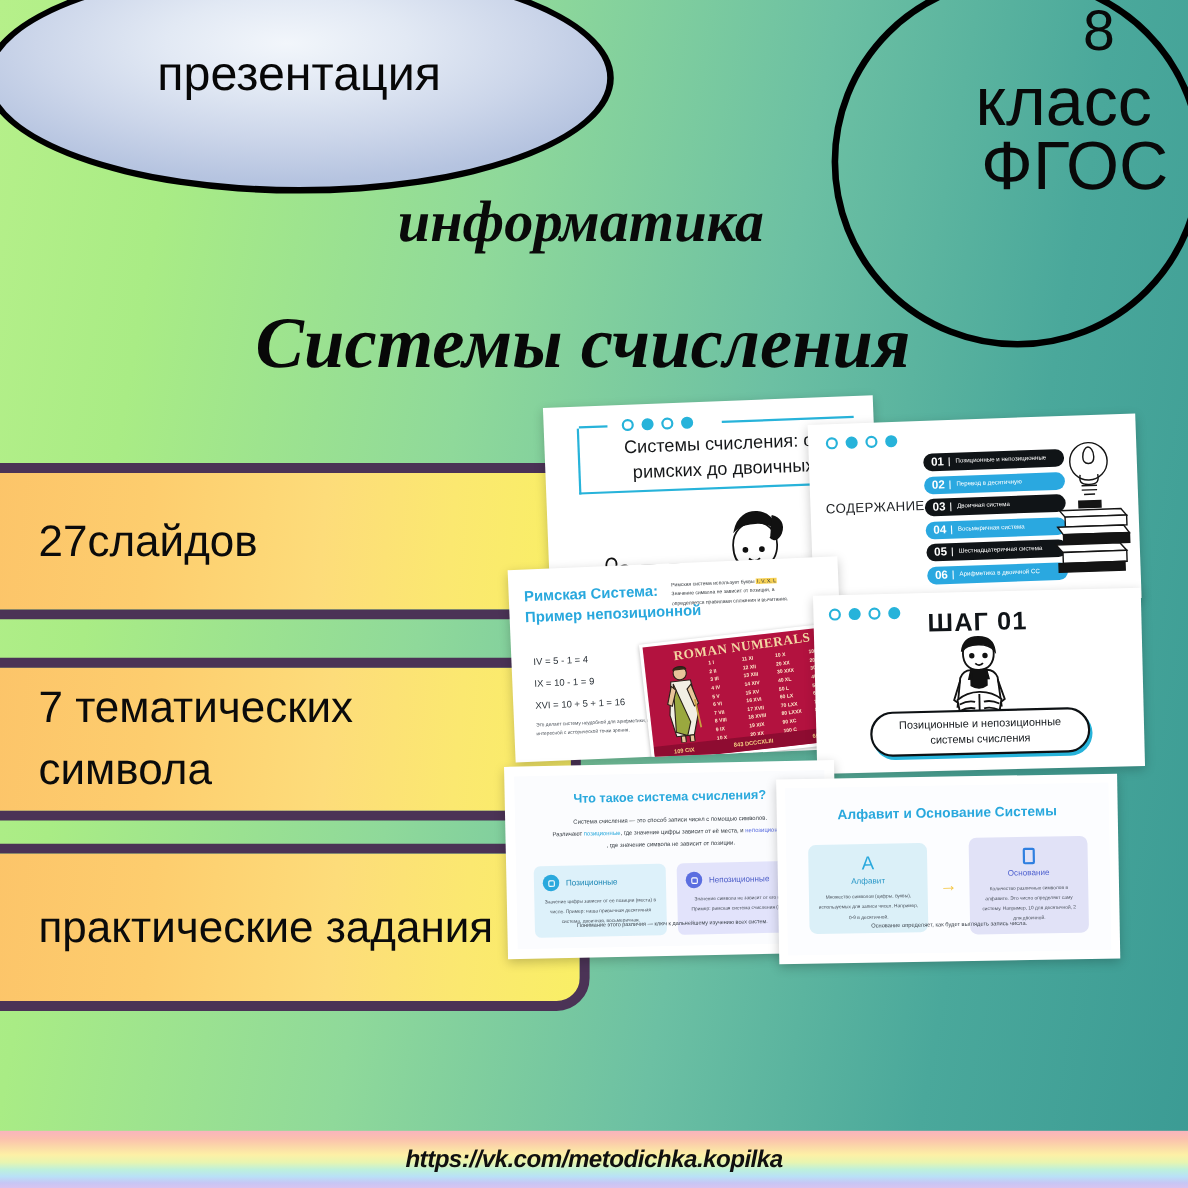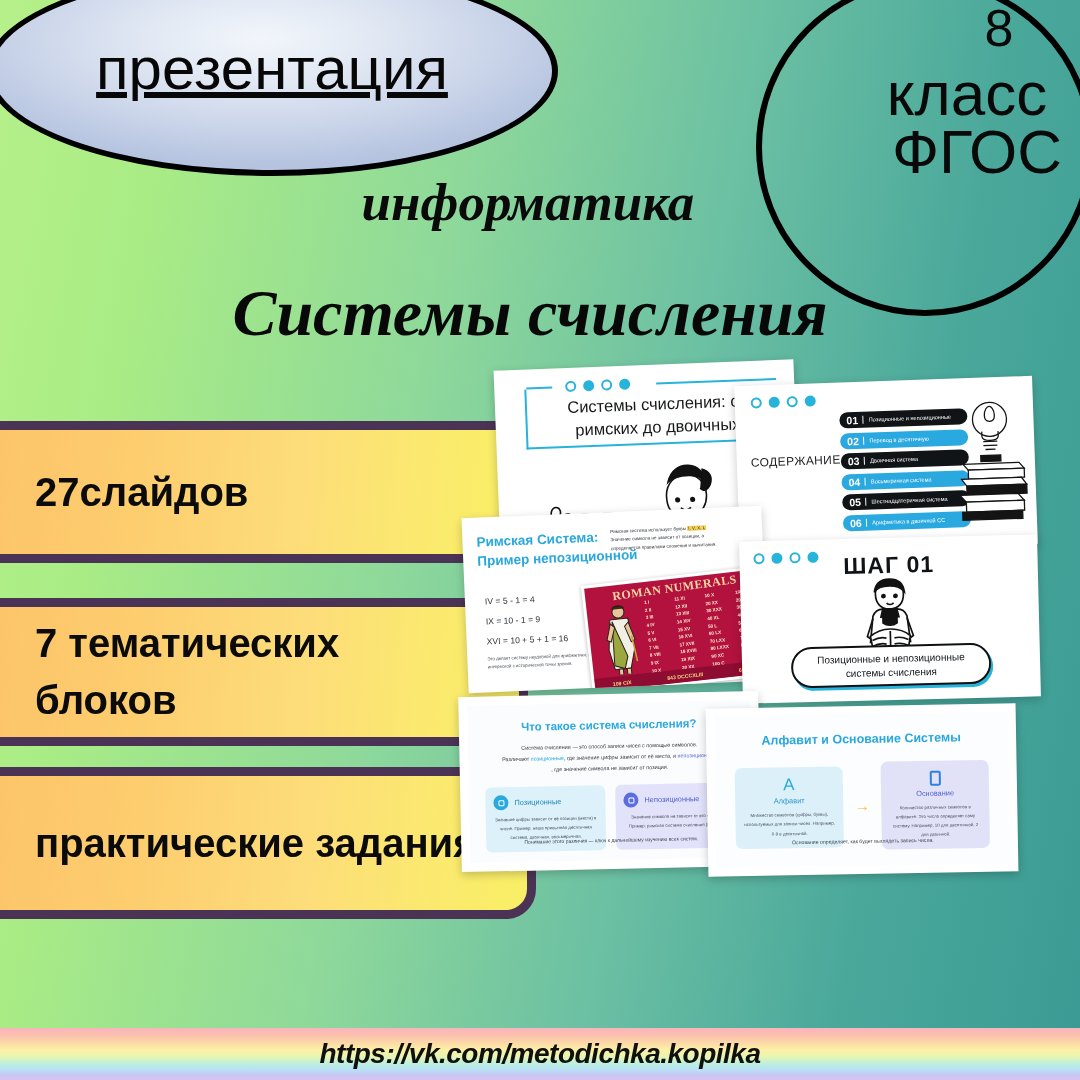--- a/index.html
+++ b/index.html
@@ -15,22 +15,22 @@
   
   .ellipse-presentation{
     position:absolute; left:-14px; top:-34px; width:572px; height:210px;
     border-radius:50%;
     border:6px solid #000;
     background: radial-gradient(ellipse 70% 75% at 48% 34%, #f2f6fb 0%, #e2e9f4 28%, #ccd6ea 58%, #b6c4e0 84%, #aebfdd 100%);
     display:flex; align-items:center; justify-content:center;
     overflow:hidden;
   }
   .ellipse-presentation span{
-    font-size:60px; font-weight:400; color:#070707; letter-spacing:0px;
-    white-space:nowrap; transform:translateY(-3px);text-decoration:underline;
+    font-size:44px; font-weight:400; color:#070707; letter-spacing:0px;
+    white-space:nowrap; transform:translateY(-3px);
   }
 
   
   .circle-grade{
     position:absolute; left:756px; top:-22px; width:338px; height:338px;
     border-radius:50%;
     border:6px solid #000;
     background: radial-gradient(circle 62% at 44% 34%, #f3f7fb 0%, #e4ebf5 30%, #ccd7ea 62%, #b4c3e0 88%, #adbedd 100%);
   }
   .circle-grade .g-num{
@@ -65,21 +65,21 @@
     position:absolute; left:-20px;
     background: linear-gradient(95deg, #fcc469 0%, #fdcd6e 28%, #fddc7a 58%, #fbe870 80%, #f9ef66 100%);
     border:9px solid #4b3356;
     display:flex; flex-direction:column; justify-content:center;
     padding-left:46px; padding-right:20px;
     color:#0b0b0b; font-size:40px; line-height:1.42; font-weight:400;
   }
   .badge.b1{ top:421px; width:540px; height:142px; border-radius:0 22px 22px 0; }
   .badge.b2{ top:598px; width:548px; height:148px; border-radius:0 22px 22px 0; }
   .badge.b3{ top:767px; width:556px; height:152px; border-radius:0 22px 30px 0; }
-  .badge .ln{ display:block; white-space:nowrap;font-weight:bold; }
+  .badge .ln{ display:block; white-space:nowrap; }
 
   
   .slide{
     position:absolute; background:#fff;
     box-shadow: 0 3px 10px rgba(0,0,0,.22);
     overflow:hidden;
   }
   .dots{ display:flex; gap:7px; align-items:center; }
   .dot{ width:11px; height:11px; border-radius:50%; border:2px solid #27b3da; }
   .dot.fill{ background:#27b3da; }
@@ -194,21 +194,21 @@
   
   .footer{
     position:absolute; left:0; right:0; bottom:0; height:52px;
     background: linear-gradient(180deg,
       #f9b4bd 0%, #fbc0ae 14%, #fbd9a8 28%, #fdf0a6 42%,
       #e8f5b0 55%, #bdf0dc 68%, #b9e1f7 80%, #c7c6f4 91%, #d9c4f0 100%);
     display:flex; align-items:center; justify-content:center;
   }
   .footer span{
     font-family:"Liberation Sans", sans-serif;
-    font-style:italic; font-weight:bold; font-size:28px; color:#101010;
+    font-style:italic; font-weight:bold; font-size:22px; color:#101010;
     letter-spacing:-.5px;
   }
 </style>
 </head>
 <body>
 
 <div class="stage">
 
   <div class="ellipse-presentation">
     <span>презентация</span>
@@ -221,21 +221,21 @@
   </div>
 
   <div class="subject">информатика</div>
   <div class="maintitle">Системы счисления</div>
 
   <div class="badge b1">
     <span class="ln">27слайдов</span>
   </div>
   <div class="badge b2">
     <span class="ln">7 тематических</span>
-    <span class="ln">блоков</span>
+    <span class="ln">символа</span>
   </div>
   <div class="badge b3">
     <span class="ln">практические задания</span>
   </div>
 
   <div class="slide s-title">
     <div class="frame">
       <div class="topline"></div>
       <div class="rl"></div>
       <div class="dots">

